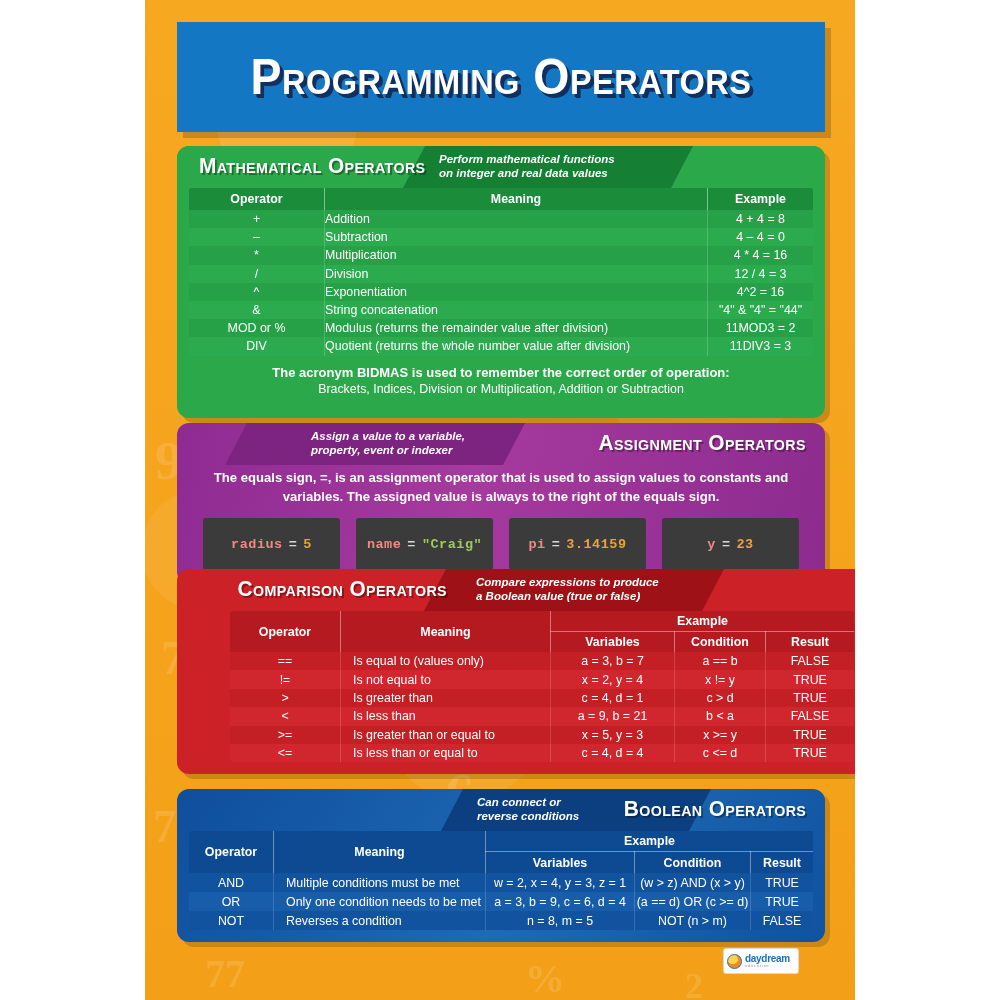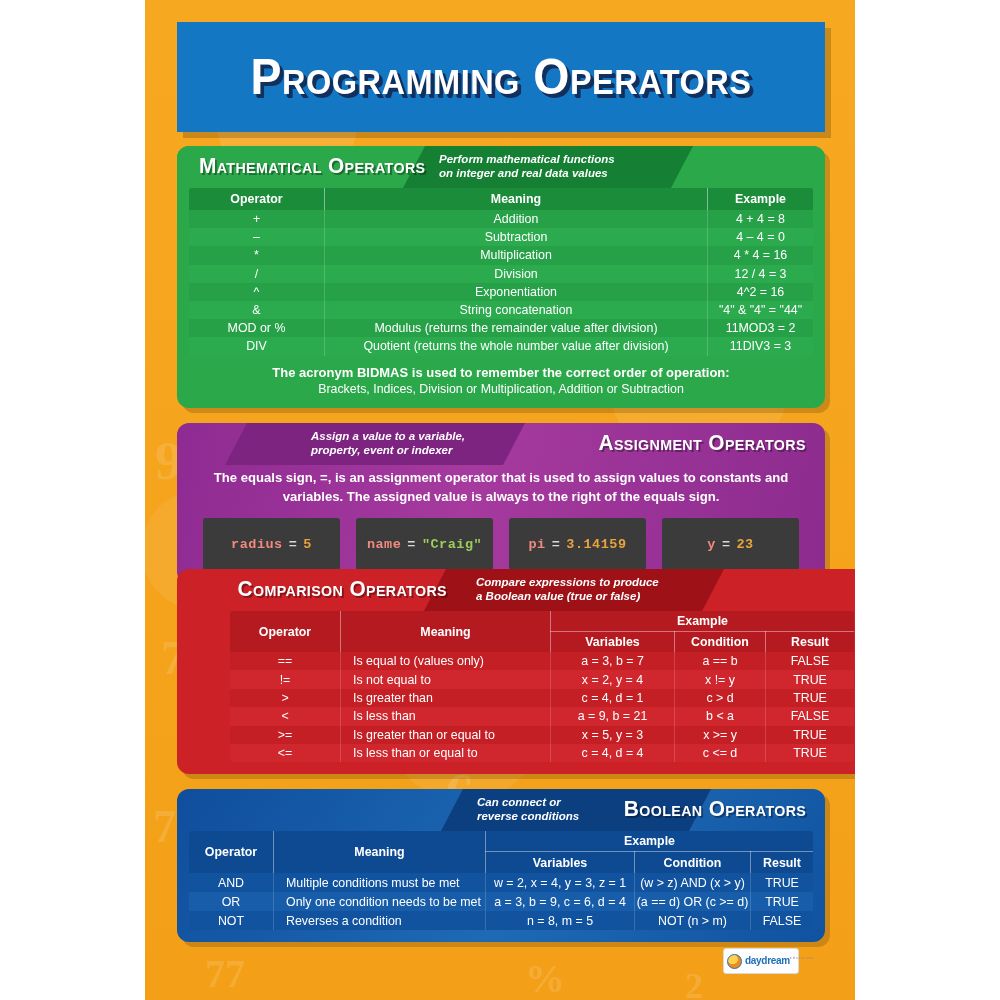--- a/index.html
+++ b/index.html
@@ -63,28 +63,28 @@
   #math .ribbon{left:226px;width:290px;background:#157f33;
     clip-path:polygon(22px 0,100% 0,calc(100% - 22px) 100%,0 100%);}
   #math .title{left:16px;}
   #math .sub{left:262px;}
   #mathbox{margin:0 12px;background:#26a148;border-radius:3px;overflow:hidden;}
   #mathtbl th{background:#1b8c3a;height:22px;font-size:12.4px;}
   #mathtbl td{height:18.2px;}
   #mathtbl tr:nth-child(odd) td{background:#26a148;}
   #mathtbl tr:nth-child(even) td{background:#2bab4e;}
   #mathtbl .c-op{width:135px;text-align:center;}
-  #mathtbl .c-mean{text-align:center;}
+  #mathtbl .c-mean{text-align:left;}
   #mathtbl .c-ex{width:105px;text-align:center;}
   #mathtbl th.c-op,#mathtbl th.c-mean,#mathtbl th.c-ex{text-align:center;padding-left:0;}
   #mathtbl th.c-op{border-right:1px solid rgba(255,255,255,.45);}
   #mathtbl th.c-ex{border-left:1px solid rgba(255,255,255,.45);}
   #mathtbl td.c-op{border-right:1px solid rgba(255,255,255,.18);}
   #mathtbl td.c-ex{border-left:1px solid rgba(255,255,255,.18);margin-top:33px;}
-  #bidmas{padding:8px 10px 10px;text-align:center;color:#fff;line-height:1.35;}
+  #bidmas{padding:8px 10px 20px;text-align:center;color:#fff;line-height:1.35;}
   #bidmas .l1{font-size:13px;font-weight:bold;}
   #bidmas .l2{font-size:12.4px;}
 
   
   #assign{top:423px;background:#9b2d9b;
     background-image:linear-gradient(100deg,#8e2b92 0%,#a63a9e 45%,#8c2b8f 100%);}
   #assign .hdr{background:transparent;border-radius:12px 12px 0 0;position:relative;}
   #assign .ribbon{left:48px;width:300px;background:#7d2380;
     clip-path:polygon(22px 0,100% 0,calc(100% - 22px) 100%,0 100%);}
   #assign .title{right:14px;}
@@ -143,21 +143,21 @@
   #booltbl .b-res{width:62px;text-align:center;}
   #booltbl th.b-mean{text-align:center;padding-left:0;}
 
   
   #logo{position:absolute;left:578px;top:948px;width:76px;height:26px;
     background:#fdfdfd;border:1px solid #d9d9d9;border-radius:3px;
     display:flex;align-items:center;gap:3px;padding:0 3px;box-sizing:border-box;}
   #logo .mark{width:15px;height:15px;border-radius:50%;
     background:radial-gradient(circle at 35% 32%,#ffd24d 0 42%,#f08a1c 43% 100%);
     border:1.5px solid #1f6fb5;box-sizing:border-box;flex:none;}
-  #logo .txt{display:flex;flex-direction:row;line-height:1;}
+  #logo .txt{display:flex;flex-direction:column;line-height:1;}
   #logo .n{color:#1f6fb5;font-weight:bold;font-size:10px;letter-spacing:-.3px;}
   #logo .e{color:#8a8a8a;font-size:3.4px;letter-spacing:1.1px;margin-top:1px;}
 </style>
 </head>
 <body>
 
 <div id="poster">
 
   <div class="wm" style="left:10px;top:430px;font-size:54px;">9</div>
   <div class="wm" style="left:16px;top:630px;font-size:48px;">7</div>

